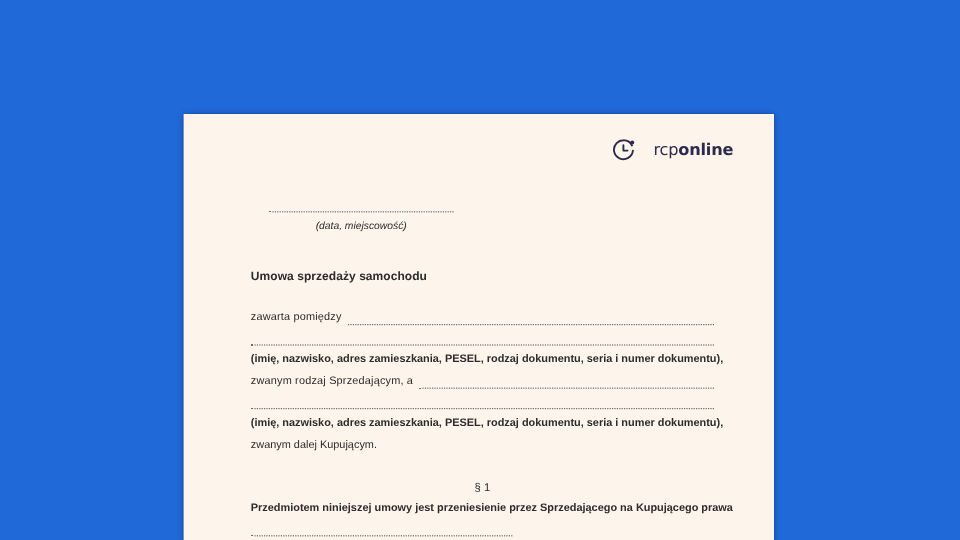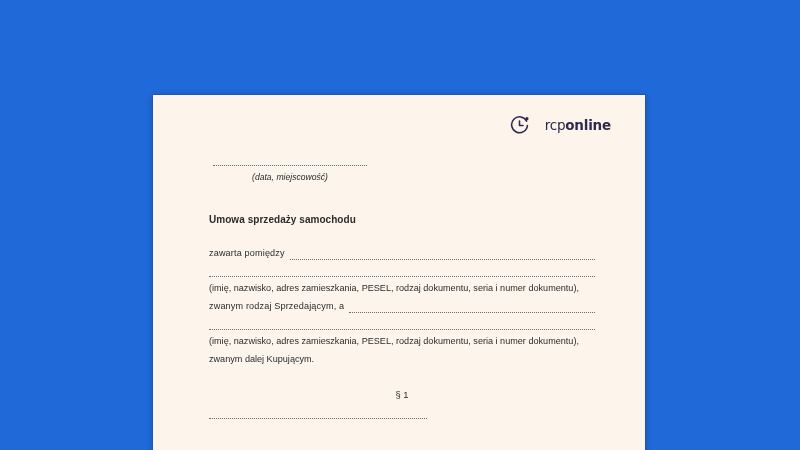--- a/index.html
+++ b/index.html
@@ -66,21 +66,21 @@
     top: 66px;
     width: 386px;
     color: #2b2b2b;
     font-size: 9.1px;
     line-height: 17.6px;
     font-family: "Liberation Sans", sans-serif;
   }
 
   .dateline {
     width: 154px;
-    margin: 4px;
+    margin: 15px;
   }
   .dots {
     display: block;
     border-bottom: 1px dotted #6a6a6a;
     height: 0;
   }
   .date-caption {
     display: block;
     text-align: center;
     font-style: italic;
@@ -111,21 +111,21 @@
   .line .txt { flex: 0 0 auto; }
   .line .lead {
     flex: 1 1 auto;
     border-bottom: 1px dotted #6a6a6a;
     margin: 0 0 3px 5px;
     height: 0;
   }
   .line .lead.full { flex: 1 1 auto; margin: 0 0 3px 0; }
   .line .lead.narrow { flex: 0 0 218px; margin: 0 0 3px 0; }
 
-  .plain { white-space: nowrap; }
+  .plain { white-space: nowrap; font-weight: bold; }
   .tracked { letter-spacing: 0.15px; }
 
   .section-num {
     text-align: center;
     margin-top: 18px;
     font-size: 9.4px;
   }
 </style>
 </head>
 <body>
@@ -186,20 +186,23 @@
 
         <div class="line">
           <span class="txt">zwanym dalej Kupującym.</span>
         </div>
       </div>
 
       <div class="section-num">§ 1</div>
 
       <div>
 
+        <div class="line">
+          <span class="txt plain">Przedmiotem niniejszej umowy jest przeniesienie przez Sprzedającego na Kupującego prawa</span>
+        </div>
 
 
         <div class="line">
           <span class="lead narrow"></span>
         </div>
 
       </div>
 
     </div>
   </div>

